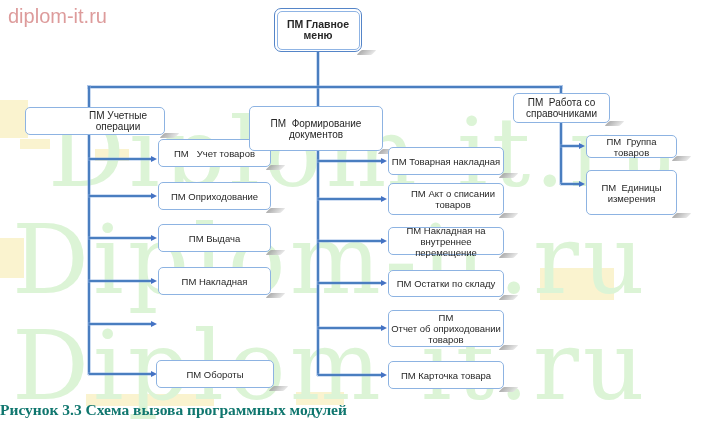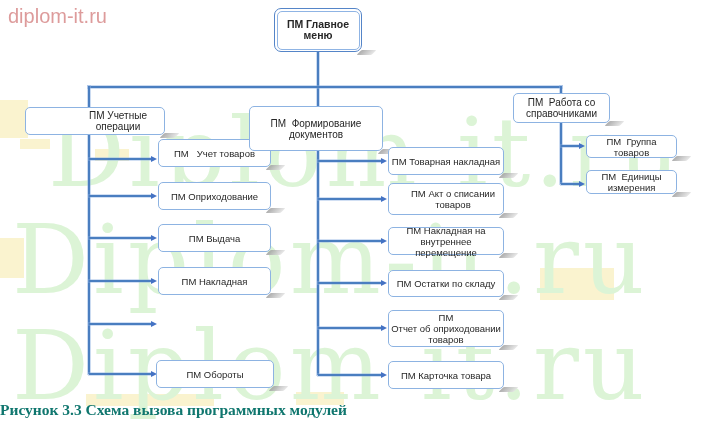--- a/index.html
+++ b/index.html
@@ -133,20 +133,20 @@
     <span>ПМ Карточка товара</span>
   </div>
 
   <div class="node parent" style="left:513px;top:93px;width:97px;height:30px;">
     <span>ПМ&nbsp; Работа со
 справочниками</span>
   </div>
   <div class="node" style="left:586px;top:135px;width:91px;height:23px;">
     <span>ПМ&nbsp; Группа товаров</span>
   </div>
-  <div class="node" style="left:586px;top:170px;width:91px;height:24px;">
+  <div class="node" style="left:586px;top:170px;width:91px;height:45px;">
     <span>ПМ&nbsp; Единицы
 измерения</span>
   </div>
 
   <div class="caption">Рисунок 3.3 Схема вызова программных модулей</div>
 
 </div>
 
 </body></html>

